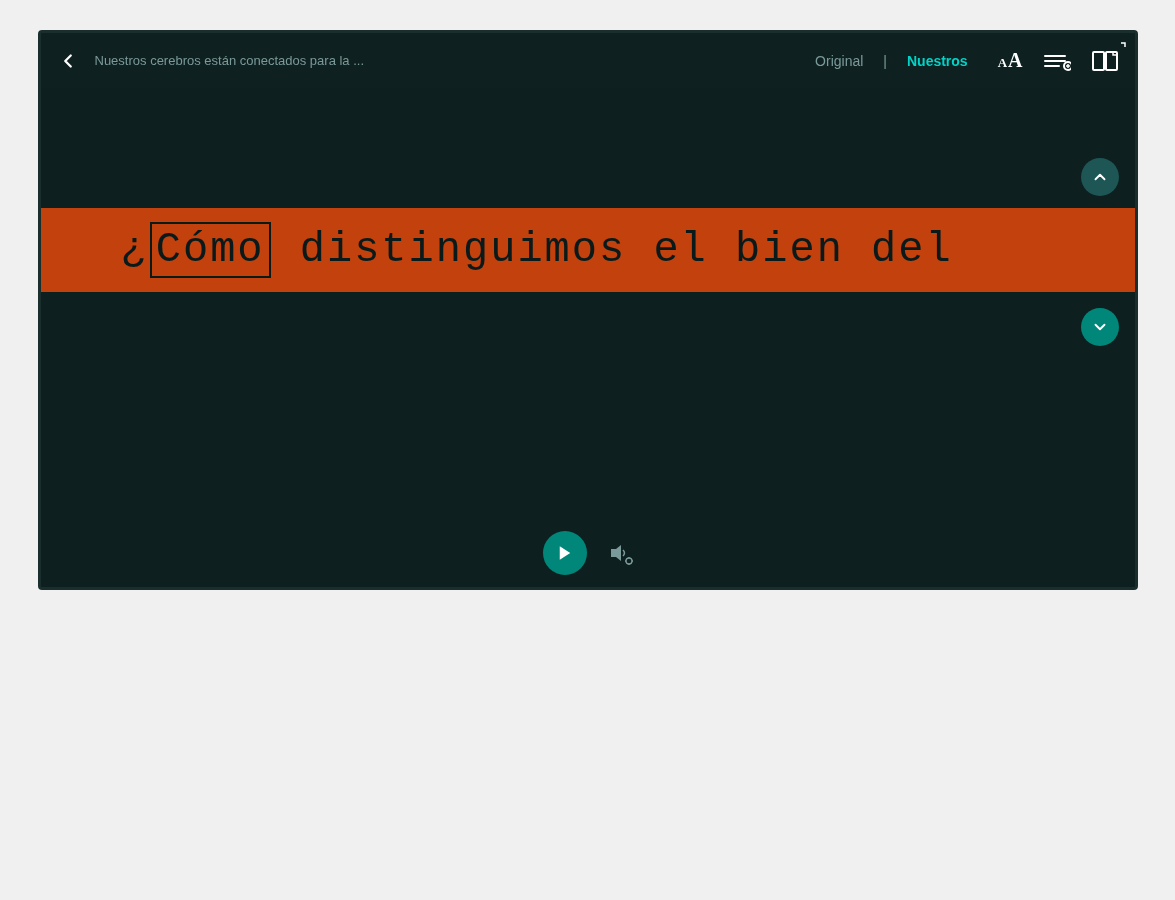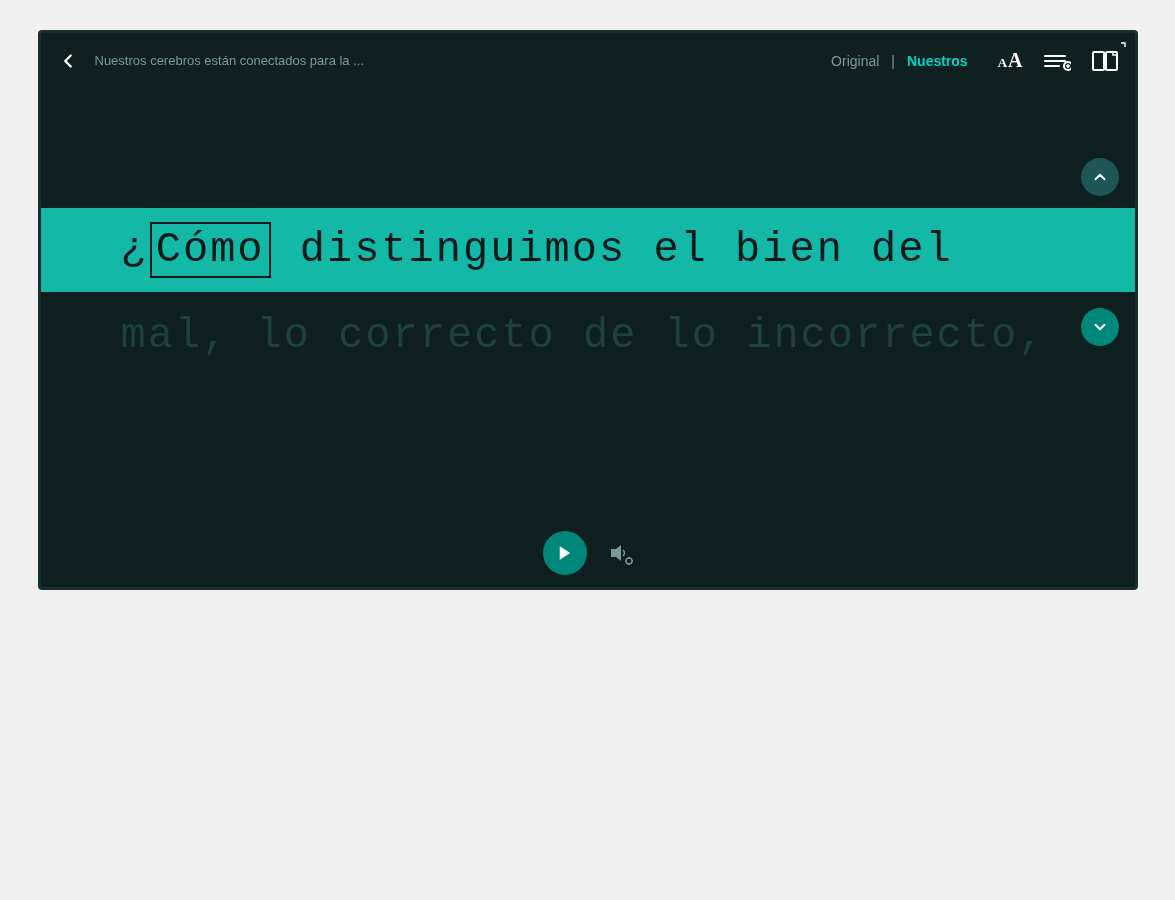--- a/index.html
+++ b/index.html
@@ -44,21 +44,21 @@
     }
     .subtitle-text {
       color: #7a9a9a;
       font-size: 13px;
       font-family: sans-serif;
       flex: 1;
     }
     .lang-toggle {
       display: flex;
       align-items: center;
-      gap: 12px;
+      gap: 20px;
       font-family: sans-serif;
       font-size: 14px;
     }
     .lang-original {
       color: #7a9a9a;
       cursor: pointer;
     }
     .lang-divider {
       color: #7a9a9a;
     }
@@ -110,21 +110,21 @@
       align-items: center;
       justify-content: center;
       cursor: pointer;
       border: none;
     }
     .scroll-up-btn svg {
       color: white;
     }
     
     .active-line {
-      background: #14b8a6;
+      background: #c2410c;
       padding: 18px 80px;
       display: flex;
       align-items: center;
       flex-shrink: 0;
     }
     .active-line-text {
       font-family: 'Courier New', monospace;
       font-size: 42px;
       font-weight: 400;
       color: #0a1a1a;
@@ -277,21 +277,20 @@
     </button>
   </div>
 
   <div class="active-line">
     <span class="active-line-text">
       <span>¿</span><span class="word-highlight">Cómo</span><span> distinguimos el bien del</span>
     </span>
   </div>
 
   <div class="dark-section-bottom">
-    <span class="next-line-text">mal, lo correcto de lo incorrecto,</span>
 
     <button class="scroll-down-btn">
       <svg width="18" height="18" viewBox="0 0 24 24" fill="none" stroke="white" stroke-width="2.5" stroke-linecap="round" stroke-linejoin="round">
         <polyline points="6 9 12 15 18 9"></polyline>
       </svg>
     </button>
 
     <div class="bottom-controls">
       <button class="play-btn">
         <svg width="18" height="18" viewBox="0 0 24 24" fill="white">

